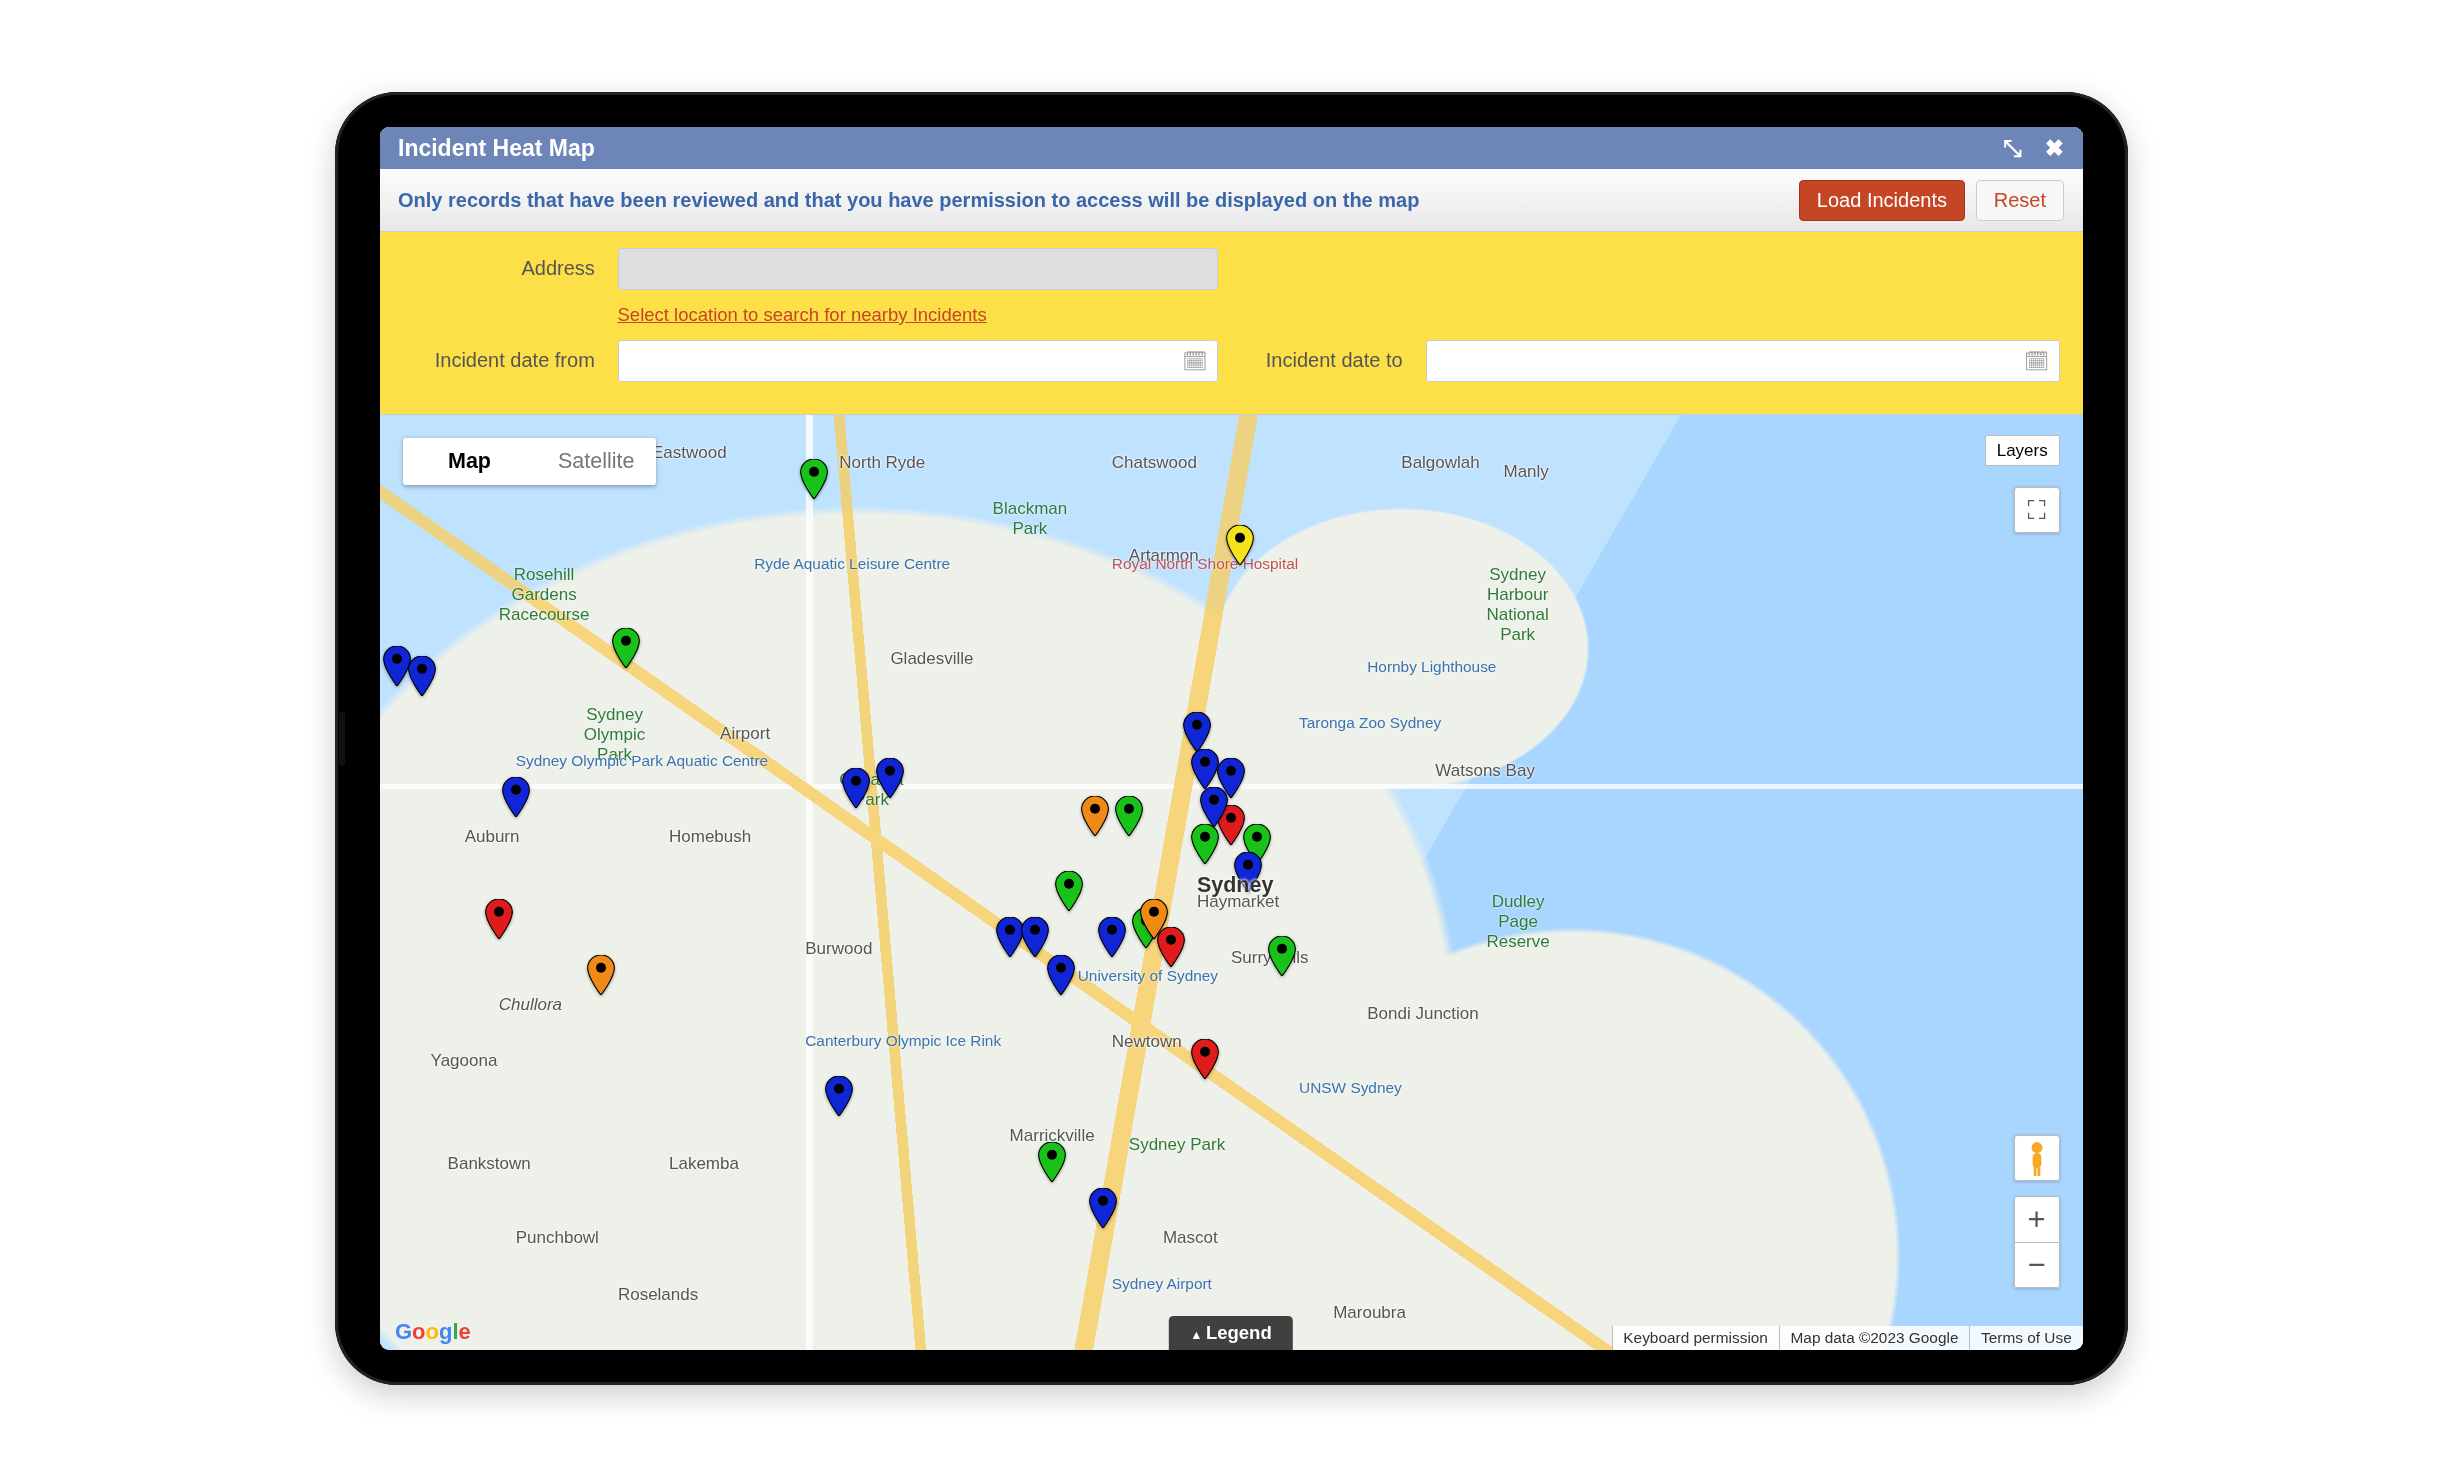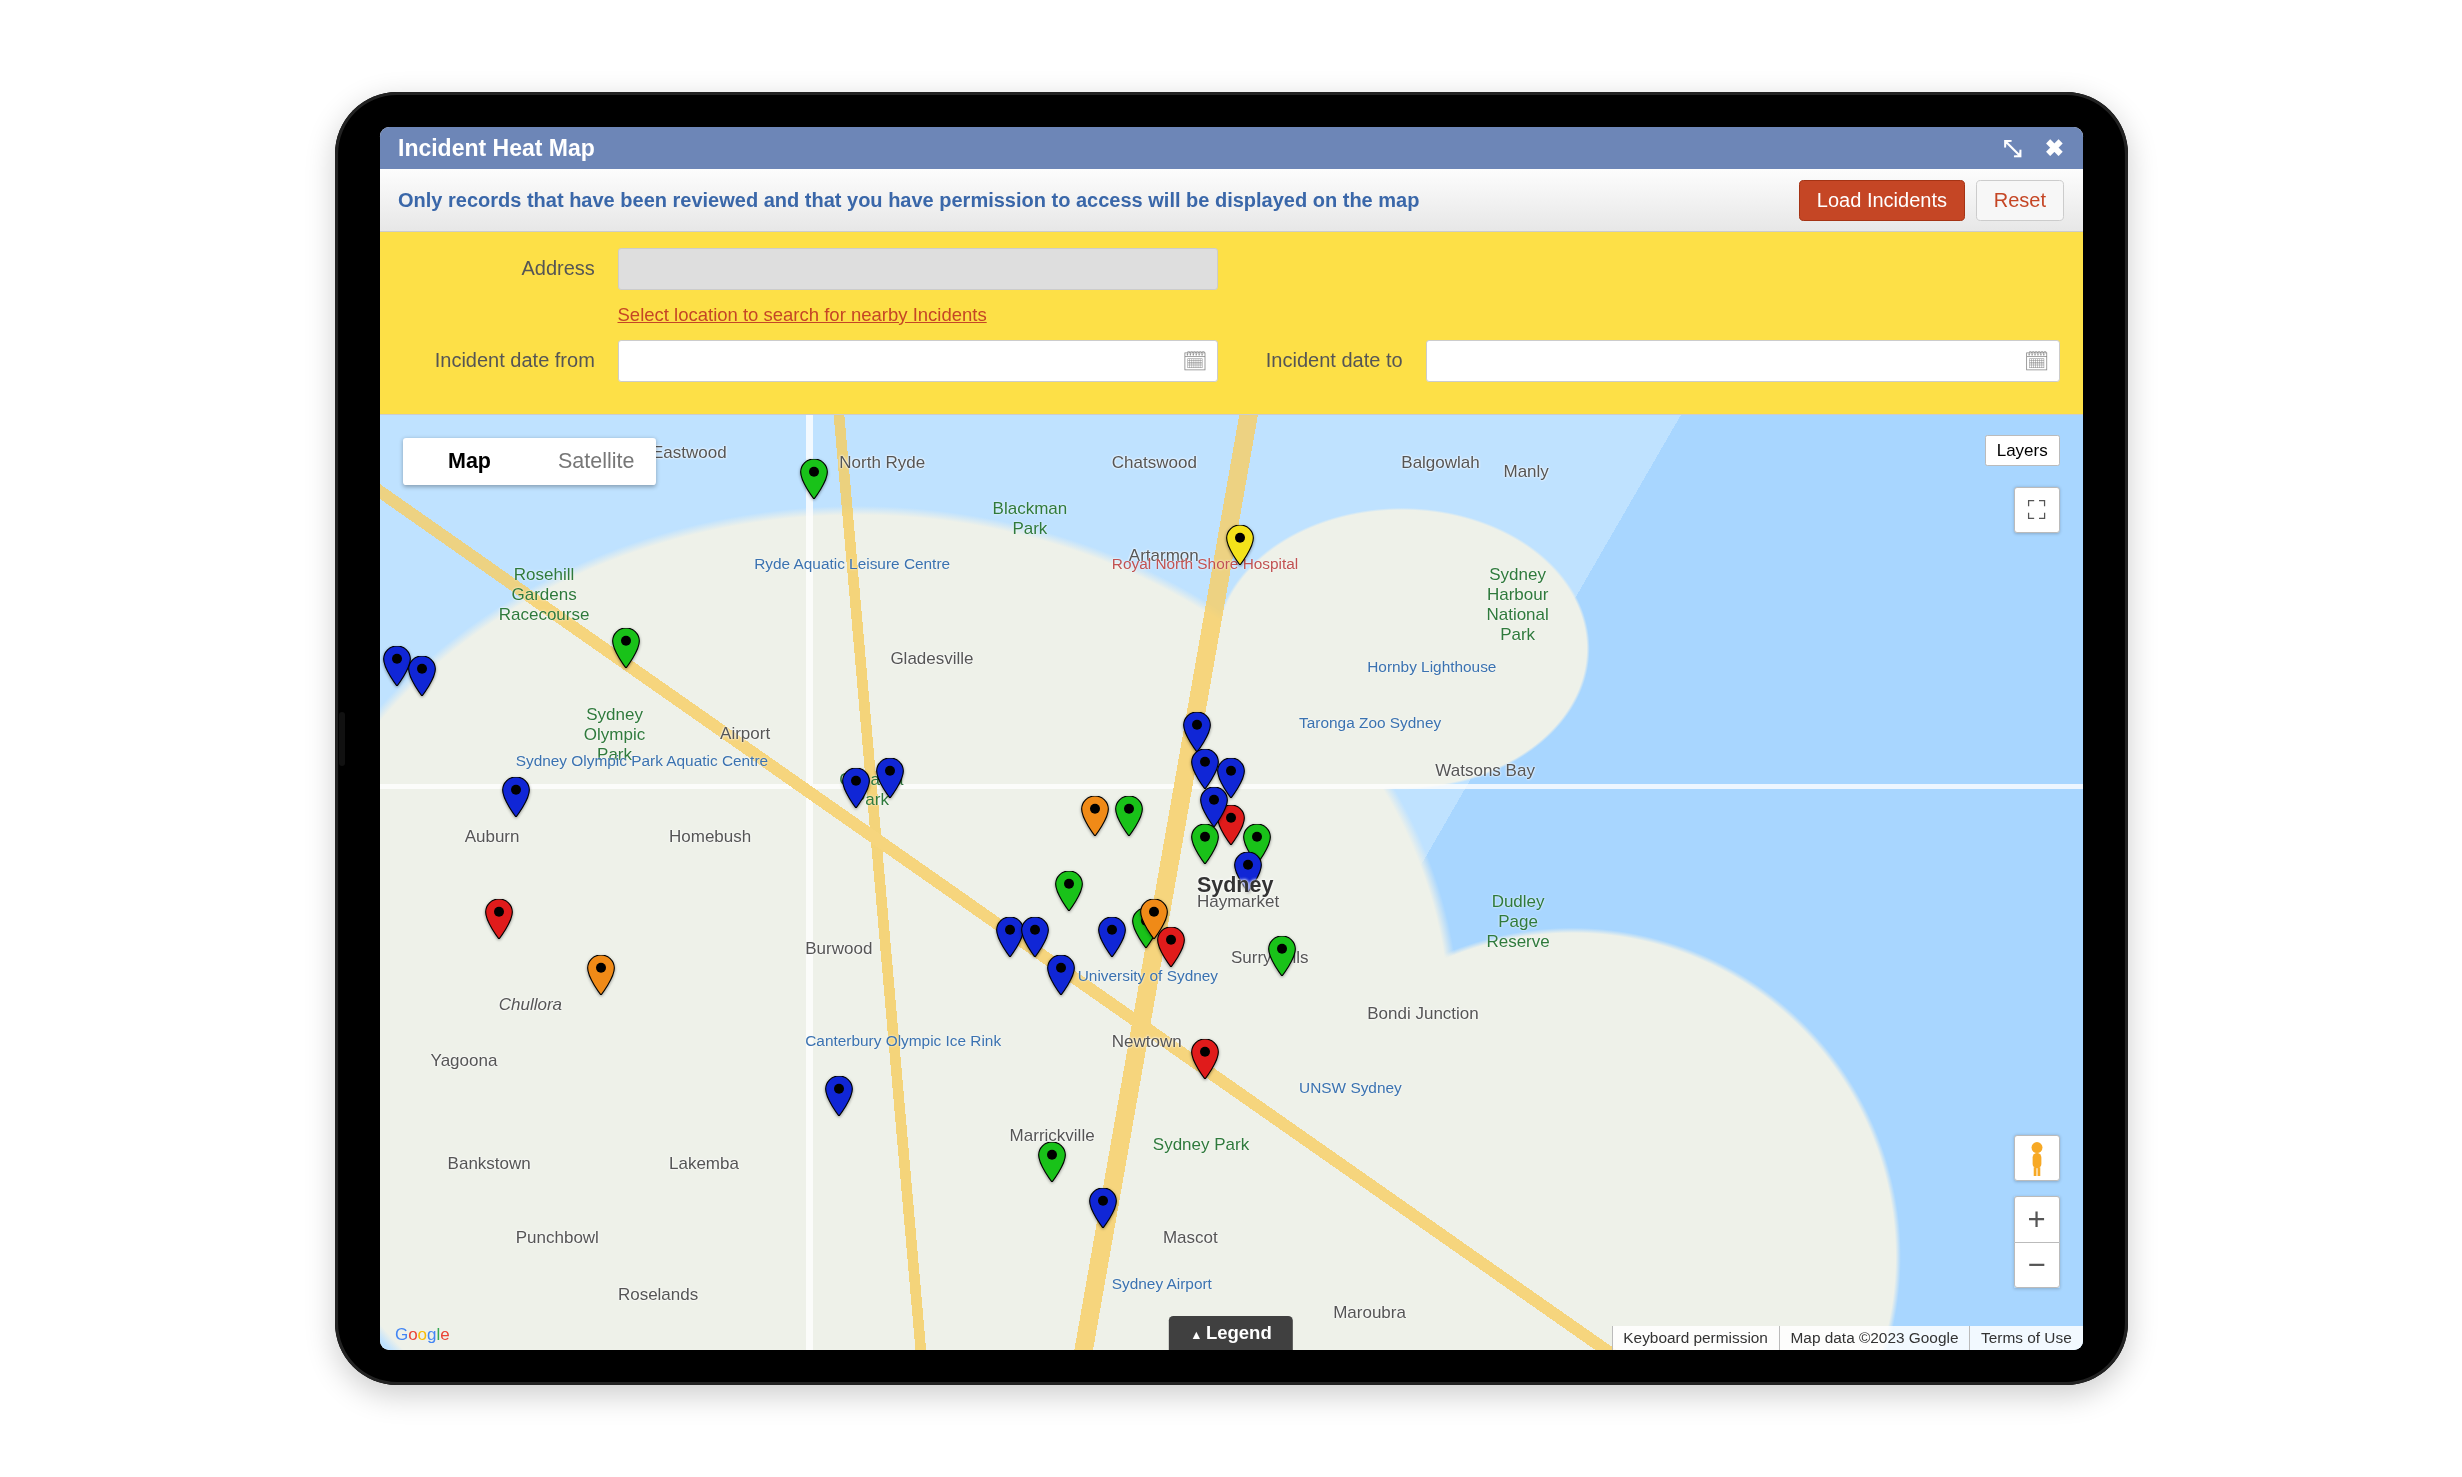--- a/index.html
+++ b/index.html
@@ -179,21 +179,21 @@
     background:#404040;color:#fff;padding:6.2px 21.5px;border-radius:4.6px 4.6px 0 0;
     font-size:18.5px;font-weight:bold;cursor:pointer;
   }
   .legend::before{content:"▲ ";font-size:12.3px;}
   .attribution{
     position:absolute;bottom:0;right:0;display:flex;background:rgba(255,255,255,.85);
     font-size:15.4px;color:#333;
   }
   .attribution span{padding:3.1px 10.8px;border-left:0.8px solid #bbb;cursor:pointer;}
   .glogo{
-    position:absolute;bottom:4.6px;left:15.4px;font-size:17px;font-weight:normal;
+    position:absolute;bottom:4.6px;left:15.4px;font-size:22px;font-weight:bold;
   }
   .glogo .b{color:#4285F4}.glogo .r{color:#EA4335}.glogo .y{color:#FBBC05}.glogo .g{color:#34A853}
 </style>
 </head>
 <body>
 
 <div class="tablet">
   <div class="screen">
 
     <div class="win-header">
@@ -273,21 +273,21 @@
           <div class="park-label" style="left: 12%; top: 31%;">Sydney<br>Olympic<br>Park</div>
           <div class="park-label" style="left: 36%; top: 9%;">Blackman<br>Park</div>
           <div class="park-label" style="left: 27%; top: 38%;">Cabarita<br>Park</div>
           <div class="poi-label" style="left: 58%; top: 26%;">Hornby Lighthouse</div>
           <div class="poi-label" style="left: 54%; top: 32%;">Taronga Zoo Sydney</div>
           <div class="poi-label" style="left: 22%; top: 15%;">Ryde Aquatic Leisure Centre</div>
           <div class="poi-label" style="left: 8%; top: 36%;">Sydney Olympic Park Aquatic Centre</div>
           <div class="poi-label" style="left: 25%; top: 66%;">Canterbury Olympic Ice Rink</div>
           <div class="poi-label" style="left: 54%; top: 71%;">UNSW Sydney</div>
           <div class="poi-label" style="left: 41%; top: 59%;">University of Sydney</div>
-          <div class="park-label" style="left: 44%; top: 77%; margin-left: 24px;">Sydney Park</div>
+          <div class="park-label" style="left: 44%; top: 77%;">Sydney Park</div>
           <div class="poi-label" style="left: 43%; top: 92%;">Sydney Airport</div>
           <div class="hosp-label" style="left: 43%; top: 15%;">Royal North Shore Hospital</div>
         </div>
       <div id="pins-layer">
           <div class="pin" style="left: 25.5%; top: 9%;">
             <svg viewBox="0 0 24 36">
               <path d="M12 0C5.4 0 0 5.3 0 11.8c0 8.9 12 24.2 12 24.2s12-15.3 12-24.2C24 5.3 18.6 0 12 0z" fill="#19c219" stroke="#000" stroke-width="1"></path>
               <circle cx="12" cy="11.5" r="4.5" fill="#000"></circle>
             </svg>
           </div>

